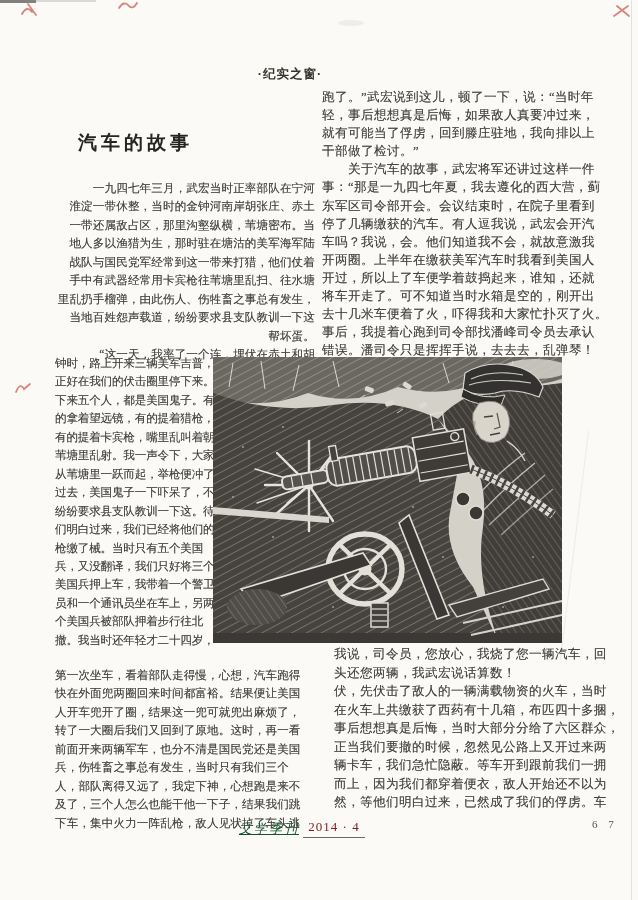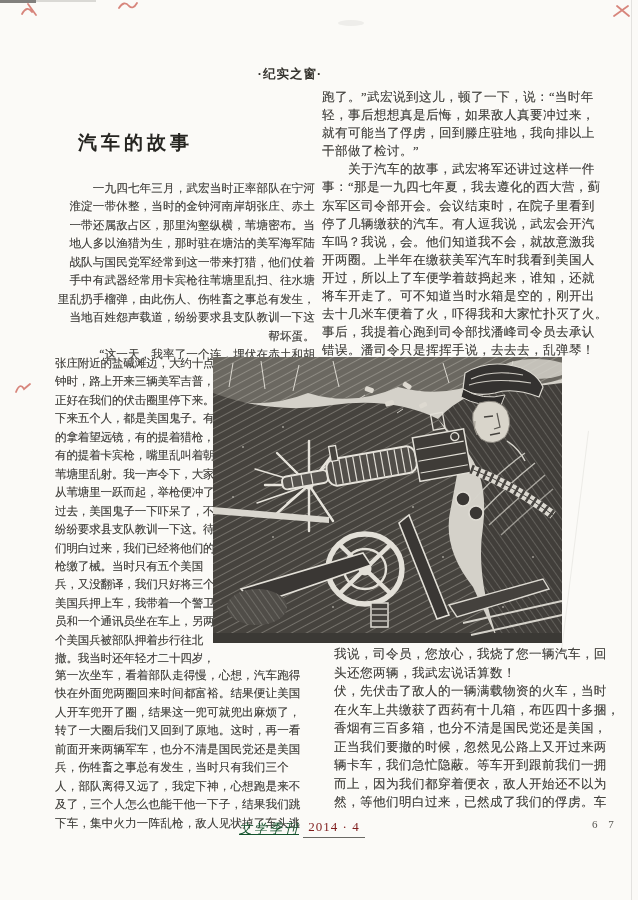--- a/index.html
+++ b/index.html
@@ -87,21 +87,20 @@
       <div class="tline">一带还属敌占区，那里沟壑纵横，苇塘密布。当</div>
       <div class="tline">地人多以渔猎为生，那时驻在塘沽的美军海军陆</div>
       <div class="tline">战队与国民党军经常到这一带来打猎，他们仗着</div>
       <div class="tline">手中有武器经常用卡宾枪往苇塘里乱扫、往水塘</div>
       <div class="tline">里乱扔手榴弹，由此伤人、伤牲畜之事总有发生，</div>
       <div class="tline">当地百姓怨声载道，纷纷要求县支队教训一下这</div>
       <div class="tline">帮坏蛋。</div>
       <div class="tline">　　“这一天，我率了一个连，埋伏在赤土和胡</div>
     </div>
   <div class="tcol col-left-narrow">
-      <div class="tline">张庄附近的盐碱滩边，大约十点</div>
       <div class="tline">钟时，路上开来三辆美军吉普，</div>
       <div class="tline">正好在我们的伏击圈里停下来。</div>
       <div class="tline">下来五个人，都是美国鬼子。有</div>
       <div class="tline">的拿着望远镜，有的提着猎枪，</div>
       <div class="tline">有的提着卡宾枪，嘴里乱叫着朝</div>
       <div class="tline">苇塘里乱射。我一声令下，大家</div>
       <div class="tline">从苇塘里一跃而起，举枪便冲了</div>
       <div class="tline">过去，美国鬼子一下吓呆了，不</div>
       <div class="tline">纷纷要求县支队教训一下这。待他</div>
       <div class="tline">们明白过来，我们已经将他们的</div>
@@ -138,21 +137,21 @@
       <div class="tline">将车开走了。可不知道当时水箱是空的，刚开出</div>
       <div class="tline">去十几米车便着了火，吓得我和大家忙扑灭了火。</div>
       <div class="tline">事后，我提着心跑到司令部找潘峰司令员去承认</div>
       <div class="tline">错误。潘司令只是挥挥手说，去去去，乱弹琴！</div>
     </div>
   <div class="tcol col-right-bottom">
       <div class="tline">我说，司令员，您放心，我烧了您一辆汽车，回</div>
       <div class="tline">头还您两辆，我武宏说话算数！</div>
       <div class="tline">伏，先伏击了敌人的一辆满载物资的火车，当时</div>
       <div class="tline">在火车上共缴获了西药有十几箱，布匹四十多捆，</div>
-      <div class="tline">香烟有三百多箱，也分不清是国民党还是美国，</div>
+      <div class="tline">事后想想真是后悔，当时大部分分给了六区群众，</div>
       <div class="tline">正当我们要撤的时候，忽然见公路上又开过来两</div>
       <div class="tline">辆卡车，我们急忙隐蔽。等车开到跟前我们一拥</div>
       <div class="tline">而上，因为我们都穿着便衣，敌人开始还不以为</div>
       <div class="tline">然，等他们明白过来，已然成了我们的俘虏。车</div>
     </div>
 
   <div class="illustration">
     <svg viewBox="0 0 349 286" xmlns="http://www.w3.org/2000/svg">
       <defs>
         <pattern id="ht1" width="7" height="7" patternUnits="userSpaceOnUse" patternTransform="rotate(62)">

